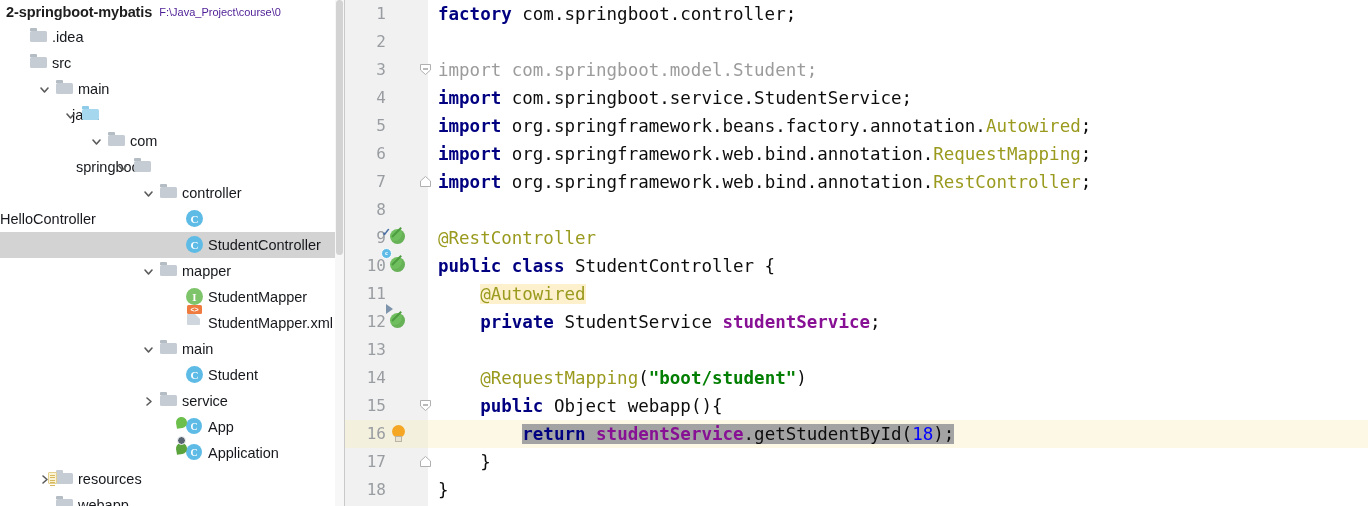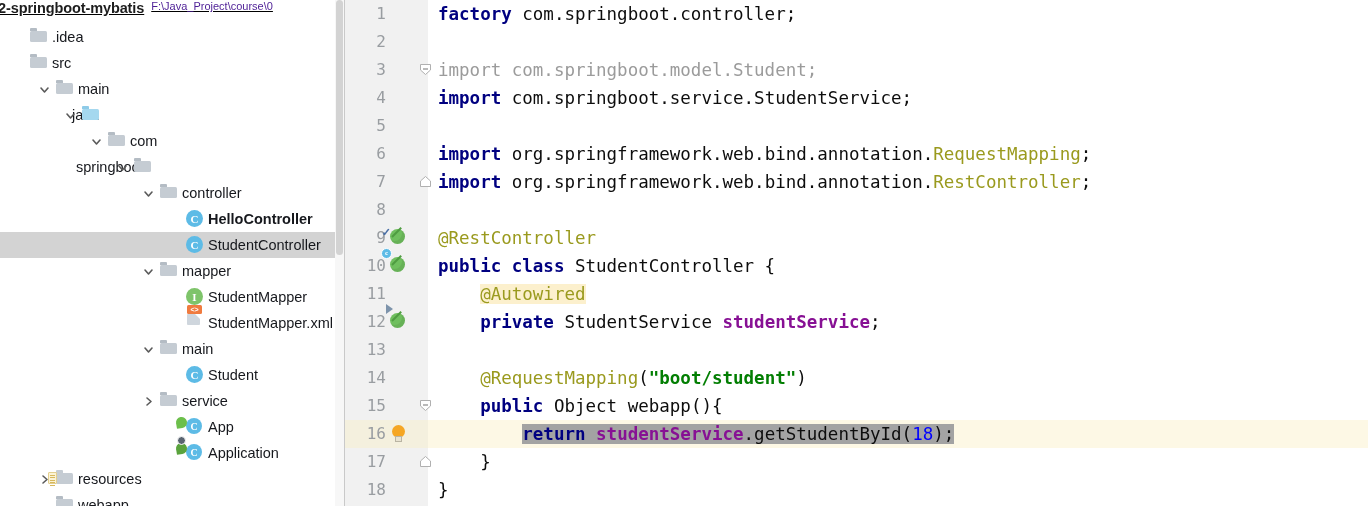--- a/index.html
+++ b/index.html
@@ -14,25 +14,24 @@
   
   #sidebar {
     position: relative;
     width: 345px; height: 506px;
     background: #ffffff;
     overflow: hidden;
     flex: 0 0 345px;
   }
   #project-header {
     height: 24px;
-    display: flex; 
+    display: flex; align-items: center;
     white-space: nowrap;
-    padding-left: 0px;
+    padding-left: 8px;
     overflow: hidden;
-    text-decoration: underline;
   }
   #project-header .proj-name {
     font-size: 14.5px; font-weight: bold; color: #1d1d1d;
     letter-spacing: -0.1px;
     margin-left: -2px;
   }
   #project-header .proj-path {
     font-size: 11px; color: #4c1d95; margin-left: 7px;
   }
 
@@ -310,21 +309,21 @@
               <path d="M3 5 L6.5 9 L10 5" fill="none" stroke="#5a5a5a" stroke-width="1.6" stroke-linecap="round" stroke-linejoin="round"></path>
             </svg>
           </span>
           <span class="ic" style="left: 160px; top: 4px;"><span class="folder gray"><span class="tab"></span><span class="body"></span></span></span>
           <span class="label" style="margin-left: 182px;">controller</span>
         </div>
         <div class="row">
           <span class="ic" style="left: 186px; top: 4px;">
             <span class="badge cls">C</span>
           </span>
-          <span class="label" style="margin-left: 208px; font-weight: bold;">HelloController</span>
+          <span class="label" style="">HelloController</span>
         </div>
         <div class="row selected">
           <span class="ic" style="left: 186px; top: 4px;">
             <span class="badge cls">C</span>
           </span>
           <span class="label" style="margin-left: 208px;">StudentController</span>
         </div>
         <div class="row">
           <span class="twisty" style="left: 142px;">
             <svg width="13" height="13" viewBox="0 0 13 13">
@@ -404,21 +403,21 @@
   </div>
 
   <div id="editor">
       <div class="code-line"><div class="gutter"></div><span class="lnum">1</span><span class="code-text"><span class="kw">factory </span><span class="mut">com.springboot.controller;</span></span></div>
       <div class="code-line"><div class="gutter"></div><span class="lnum">2</span><span class="code-text"></span></div>
       <div class="code-line"><div class="gutter"></div><span class="lnum">3</span><span class="fold"><span class="foldmark"><svg width="13" height="13" viewBox="0 0 13 13">
               <path d="M1.5 1.5 H11.5 V7 L6.5 11.5 L1.5 7 Z" fill="#ffffff" stroke="#b0b0b0" stroke-width="1"></path>
               <path d="M4 6 H9" stroke="#8a8a8a" stroke-width="1.2"></path>
             </svg></span></span><span class="code-text"><span class="dim">import com.springboot.model.Student;</span></span></div>
       <div class="code-line"><div class="gutter"></div><span class="lnum">4</span><span class="code-text"><span class="kw">import </span><span class="mut">com.springboot.service.StudentService;</span></span></div>
-      <div class="code-line"><div class="gutter"></div><span class="lnum">5</span></div>
+      <div class="code-line"><div class="gutter"></div><span class="lnum">5</span><span class="code-text"><span class="kw">import </span><span class="mut">org.springframework.beans.factory.annotation.</span><span class="ann">Autowired</span><span class="mut">;</span></span></div>
       <div class="code-line"><div class="gutter"></div><span class="lnum">6</span><span class="code-text"><span class="kw">import </span><span class="mut">org.springframework.web.bind.annotation.</span><span class="ann">RequestMapping</span><span class="mut">;</span></span></div>
       <div class="code-line"><div class="gutter"></div><span class="lnum">7</span><span class="fold"><span class="foldmark"><svg width="13" height="13" viewBox="0 0 13 13">
               <path d="M6.5 1.5 L11.5 6 V11.5 H1.5 V6 Z" fill="#ffffff" stroke="#b0b0b0" stroke-width="1"></path>
             </svg></span></span><span class="code-text"><span class="kw">import </span><span class="mut">org.springframework.web.bind.annotation.</span><span class="ann">RestController</span><span class="mut">;</span></span></div>
       <div class="code-line"><div class="gutter"></div><span class="lnum">8</span><span class="code-text"></span></div>
       <div class="code-line"><div class="gutter"></div><span class="lnum">9</span><span class="gutter-icon"><span class="beanico"><span class="disc"></span><span class="chk">✓</span></span></span><span class="code-text"><span class="ann">@RestController</span></span></div>
       <div class="code-line"><div class="gutter"></div><span class="lnum">10</span><span class="gutter-icon"><span class="beanico"><span class="disc"></span><span class="sub">c</span></span></span><span class="code-text"><span class="kw">public class </span><span class="mut">StudentController {</span></span></div>
       <div class="code-line"><div class="gutter"></div><span class="lnum">11</span><span class="code-text"><span class="mut">    </span><span class="ann hl-ann">@Autowired</span></span></div>
       <div class="code-line"><div class="gutter"></div><span class="lnum">12</span><span class="gutter-icon"><span class="beanico"><span class="disc"></span><span class="arrow"></span></span></span><span class="code-text"><span class="mut">    </span><span class="kw">private </span><span class="mut">StudentService </span><span class="fld">studentService</span><span class="mut">;</span></span></div>
       <div class="code-line"><div class="gutter"></div><span class="lnum">13</span><span class="code-text"></span></div>

